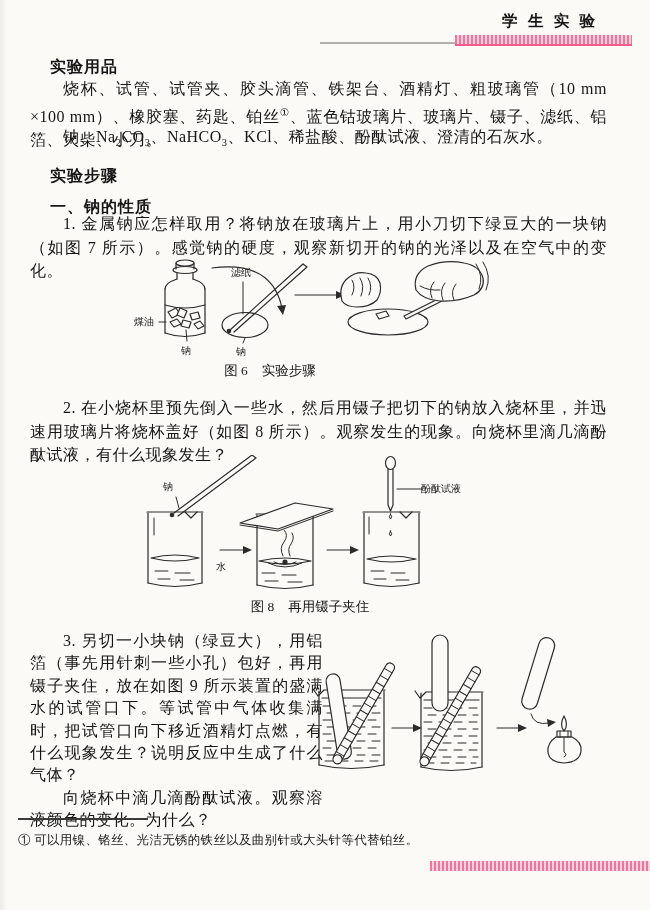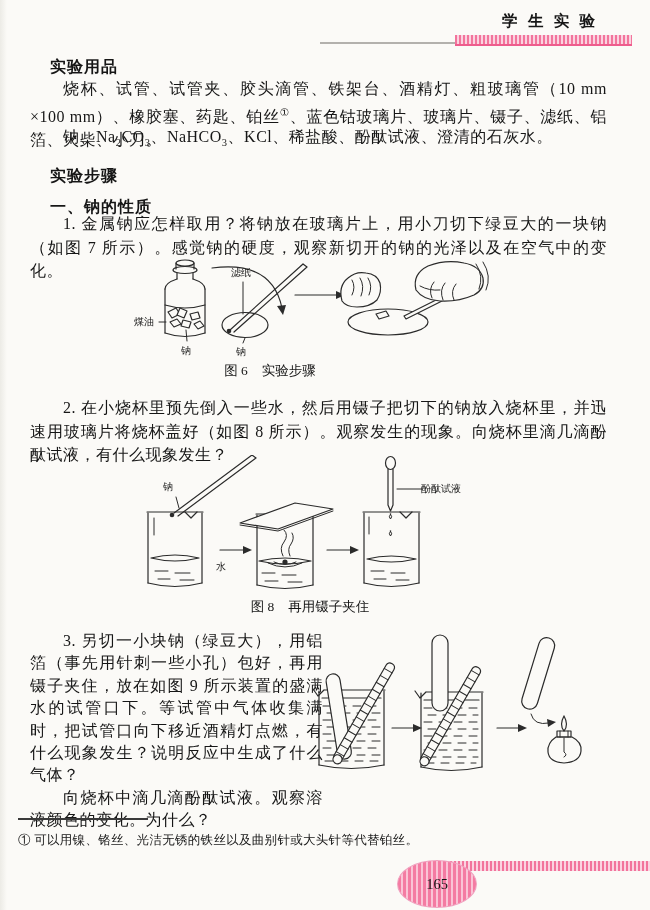--- a/index.html
+++ b/index.html
@@ -251,17 +251,14 @@
           <path class="thin" d="M564,108 V122 Q568,125 564,127"></path>
         </g>
       </g>
     </svg>
   </div>
 
   <div class="abs" style="left:18px;top:818px;width:130px;height:1.5px;background:#3a3a3a;"></div>
   <div class="footnote" style="left:18px;top:832px;width:600px;">① 可以用镍、铬丝、光洁无锈的铁丝以及曲别针或大头针等代替铂丝。</div>
 
   <div class="pn-bar" style="left:430px;top:861px;width:220px;"></div>
-  <div class="pn-oval" style="left:397px;top:860px;width:78px;height:46px;">
-    <span>165</span>
-  </div>
 
 </div>
 
 </body></html>

